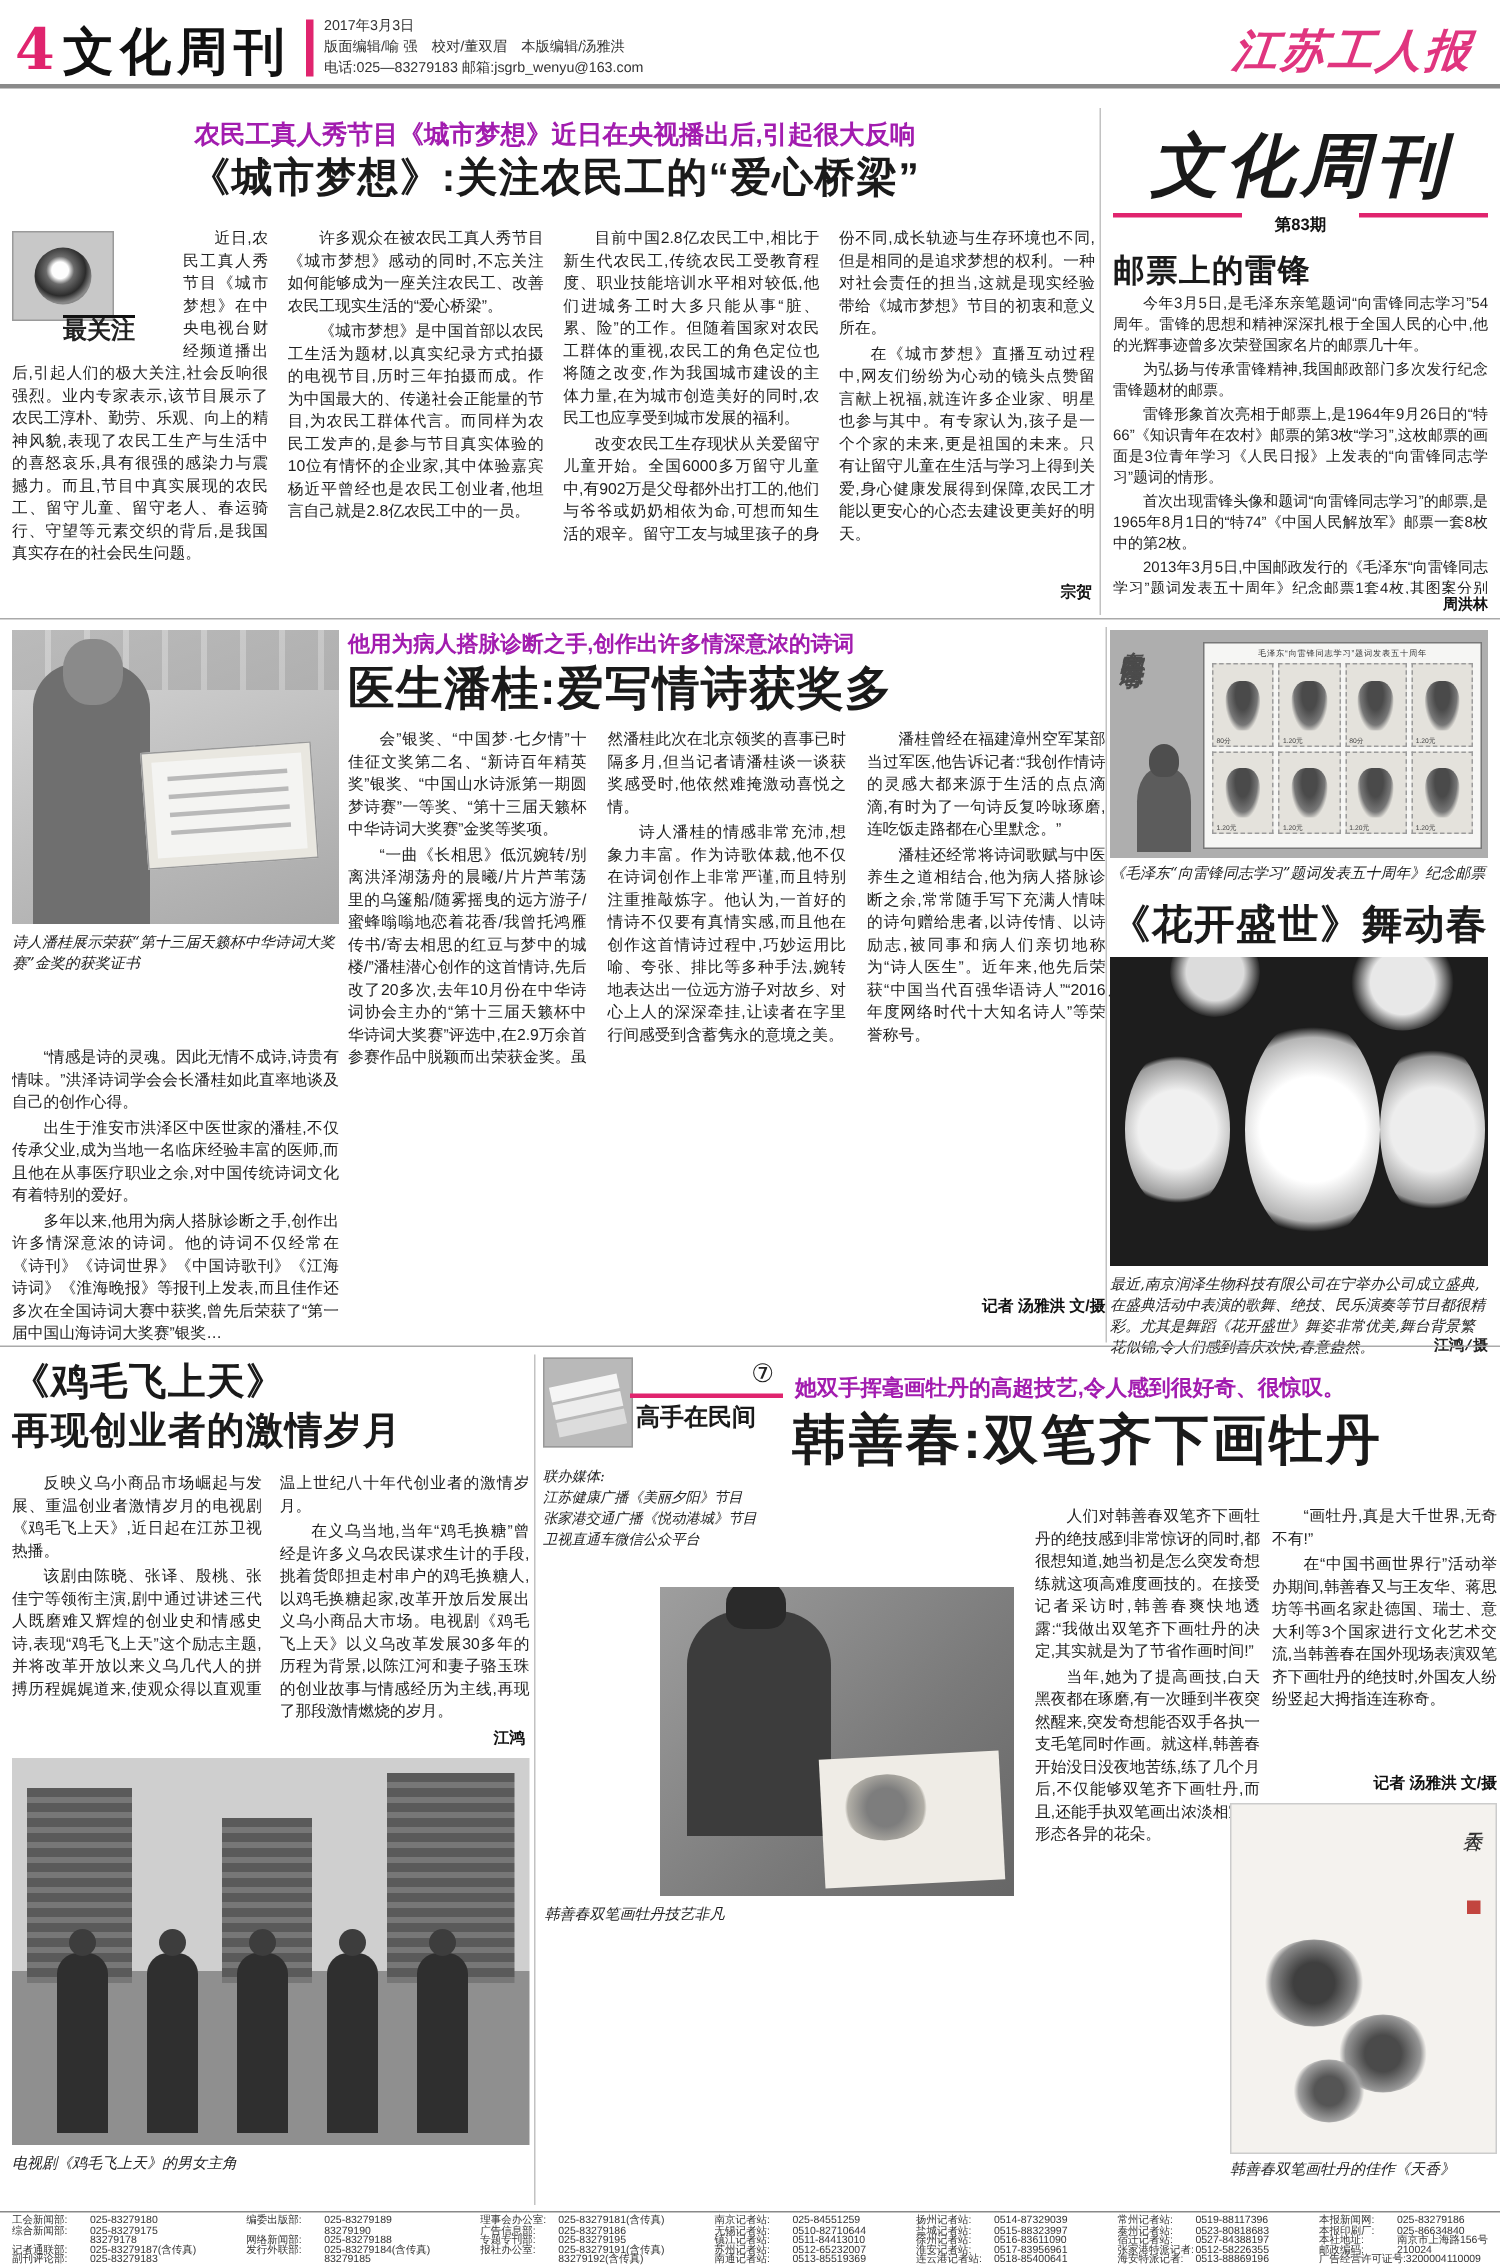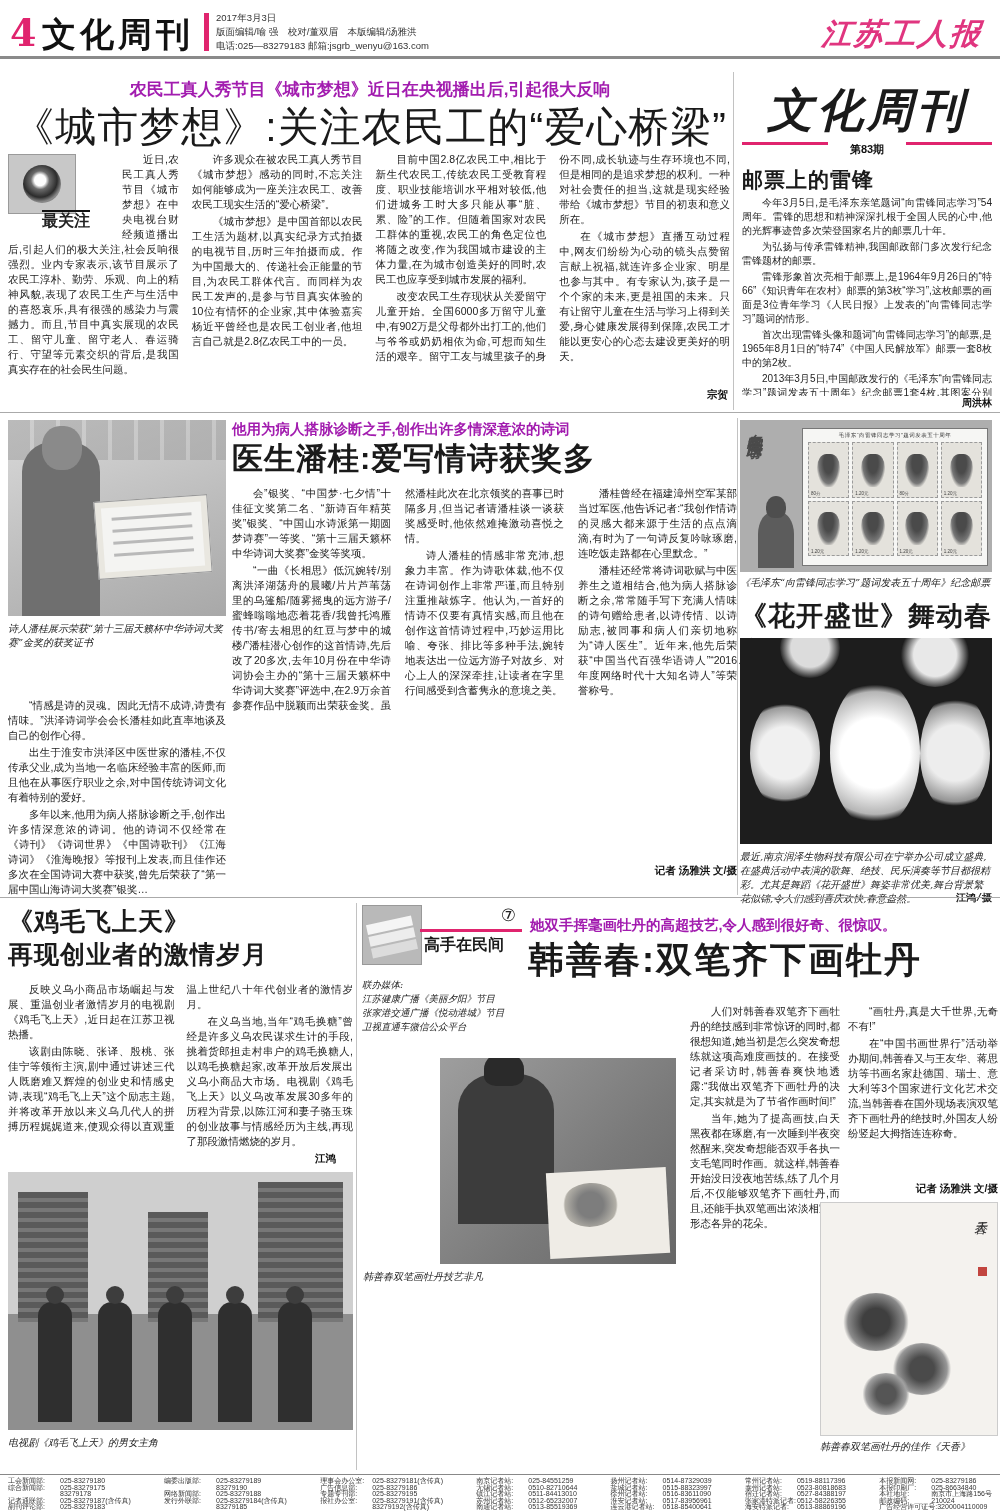--- a/index.html
+++ b/index.html
@@ -16,21 +16,21 @@
   
   .vline{position:absolute;width:1px;background:#c2c2c2;}
   .hline{position:absolute;height:1px;background:#aaa;}
   .kicker{font-weight:bold;color:#a21caf;}
   .p{margin:0 0 2px;text-indent:2em;text-align:justify;}
   .body-txt{font-size:10.5px;line-height:15px;color:#222;overflow:hidden;}
   .cap{font-family:"DejaVu Serif",serif;font-style:italic;font-size:10px;line-height:14px;color:#222;}
   .byline{font-weight:bold;font-size:10.5px;text-align:right;color:#111;}
   
   .ts-kicker{position:absolute;left:10px;top:78px;width:720px;text-align:center;font-size:17px;}
-  .ts-head{position:absolute;left:10px;top:100px;width:720px;text-align:center;font-size:41px;font-weight:400;letter-spacing:1px;}
+  .ts-head{position:absolute;left:10px;top:100px;width:720px;text-align:center;font-size:27px;font-weight:700;letter-spacing:1px;}
   .ts-body{position:absolute;left:8px;top:152px;width:722px;height:252px;column-count:4;column-gap:13px;}
   .zgz{float:left;width:108px;height:84px;margin:2px 6px 4px 0;position:relative;}
   .zgz-lens{position:absolute;left:0;top:0;width:66px;height:58px;background:#c8c8c8;border:1px solid #9a9a9a;}
   .zgz-lens::after{content:"";position:absolute;left:14px;top:10px;width:38px;height:38px;border-radius:50%;
      background:radial-gradient(circle at 45% 40%, #fdfdfd 0 18%, #6b6b6b 30%, #2c2c2c 55%, #888 70%);}
   .zgz-label{position:absolute;left:34px;top:56px;font-size:16px;font-weight:900;border-top:2px solid #111;padding-top:1px;}
   .ts-byline{position:absolute;left:600px;top:388px;width:128px;}
   
   .wk-title{position:absolute;left:742px;top:80px;width:250px;text-align:center;font-size:46px;font-weight:900;
             font-style:italic;font-family:"DejaVu Serif",serif;letter-spacing:4px;}
@@ -72,21 +72,21 @@
   .stamp-cap{position:absolute;left:740px;top:576px;width:252px;text-align:left;}
   
   .hk-head{position:absolute;left:740px;top:598px;width:252px;font-size:27px;font-weight:900;letter-spacing:1px;}
   .hk-photo{position:absolute;left:740px;top:638px;width:252px;height:206px;background:#1d1d1d;overflow:hidden;}
   .hk-photo .blob{position:absolute;border-radius:50%;}
   .hk-cap{position:absolute;left:740px;top:850px;width:252px;height:62px;}
   .hk-by{font-weight:bold;font-style:normal;font-family:Liberation Mono, monospace;float:right;}
   
   .jm-head{position:absolute;left:8px;top:905px;width:345px;font-size:25px;font-weight:900;line-height:33px;letter-spacing:1px;}
   .jm-body{position:absolute;left:8px;top:982px;width:345px;height:186px;column-count:2;column-gap:12px;}
-  .jm-byline{position:absolute;left:216px;top:1152px;width:120px;font-family:Liberation Serif, serif;}
+  .jm-byline{position:absolute;left:230px;top:1152px;width:120px;font-family:Liberation Serif, serif;}
   .jm-photo{position:absolute;left:8px;top:1172px;width:345px;height:258px;overflow:hidden;
      background:linear-gradient(#cfcfcf 0 55%,#8f8f8f 55% 100%);}
   .jm-bldg{position:absolute;background:repeating-linear-gradient(#5a5a5a 0 6px,#777 6px 10px);}
   .jm-person{position:absolute;bottom:8px;width:34px;height:120px;background:#2f2f2f;border-radius:14px 14px 0 0;}
   .jm-person::before{content:"";position:absolute;left:8px;top:-16px;width:18px;height:18px;border-radius:50%;background:#3d3d3d;}
   .jm-cap{position:absolute;left:8px;top:1436px;width:345px;}
   
   .gs-box{position:absolute;left:362px;top:905px;width:160px;height:70px;}
   .gs-icon{position:absolute;left:0;top:0;width:58px;height:58px;background:#b9b9b9;overflow:hidden;border:1px solid #999;}
   .gs-icon::before{content:"";position:absolute;left:6px;top:26px;width:46px;height:10px;background:#ededed;transform:rotate(-12deg);box-shadow:0 12px 0 #dcdcdc,0 -12px 0 #f5f5f5;}

